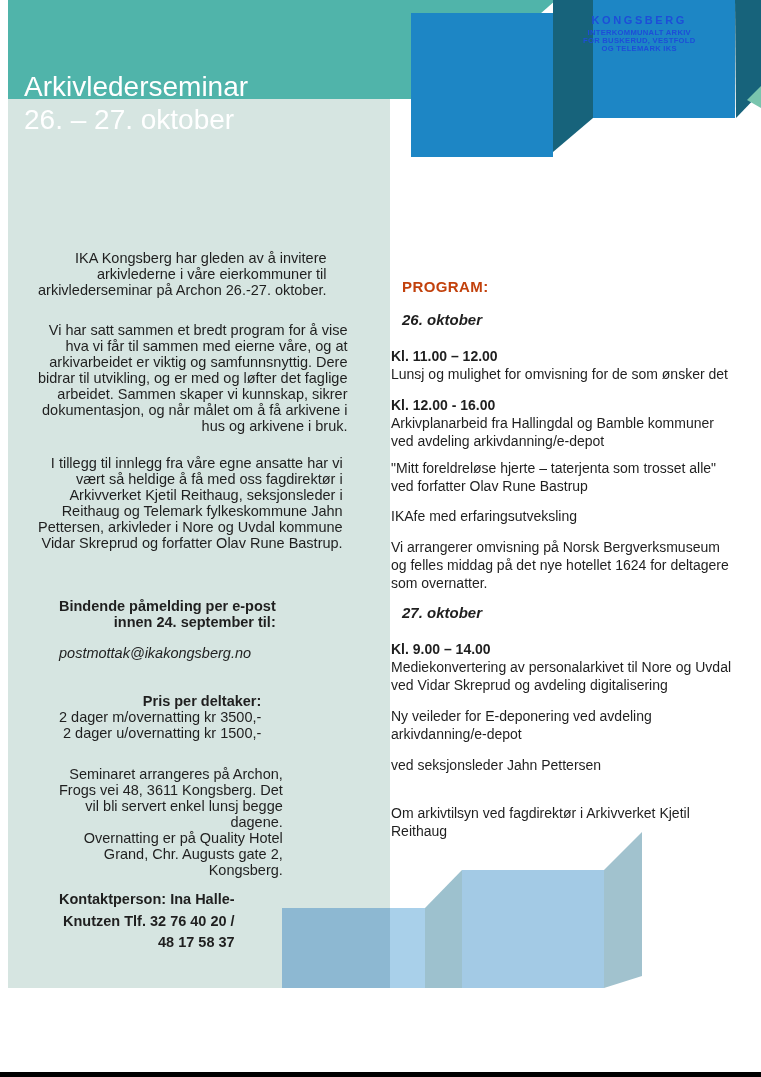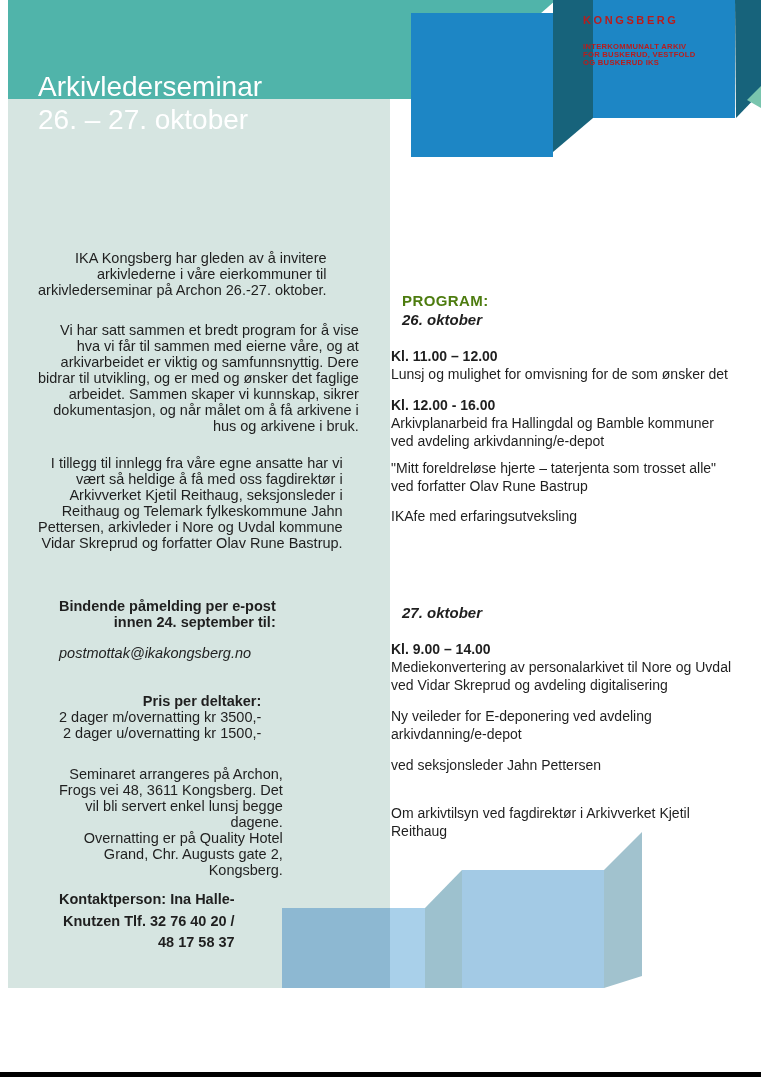--- a/index.html
+++ b/index.html
@@ -2,35 +2,35 @@
 <html><head>
 <meta charset="utf-8">
 <style>
   html,body{margin:0;padding:0;background:#fff;}
   .page{position:relative;width:761px;height:1077px;background:#fff;overflow:hidden;
         font-family:"Liberation Sans","DejaVu Sans",sans-serif;color:#1f1f1f;}
   .deco{position:absolute;left:0;top:0;width:761px;height:1077px;}
   .txt{position:absolute;z-index:2;}
   .line{white-space:nowrap;}
   
-  .title{left:38px;top:71px;font-size:28px;line-height:32.5px;color:#ffffff;}
+  .title{left:24px;top:71px;font-size:28px;line-height:32.5px;color:#ffffff;}
   
-  .logo{left:583px;top:13px;color:#b91c1c;}
+  .logo{left:583px;top:13px;color:#1d4ed8;text-align:center;}
   .logo-name{font-size:11px;font-weight:bold;letter-spacing:2.6px;line-height:14px;}
-  .logo-sub{font-size:7.6px;font-weight:bold;letter-spacing:0.3px;line-height:8.2px;margin-top:16px;}
+  .logo-sub{font-size:7.6px;font-weight:bold;letter-spacing:0.3px;line-height:8.2px;margin-top:2px;}
   
   .lcol{left:38px;font-size:14.5px;line-height:16px;text-align:right;}
   .ind{left:59px;}
   .b{font-weight:bold;}
   .it{font-style:italic;}
   .contact{line-height:21.5px;font-weight:bold;}
   
   .rcol{left:391px;font-size:14px;line-height:18px;}
   .rhead{left:402px;}
-  .prog-title{font-size:15px;font-weight:bold;letter-spacing:0.4px;color:#4d7c0f;margin-top:14px;}
+  .prog-title{font-size:15px;font-weight:bold;letter-spacing:0.4px;color:#c2410c;}
   .date{font-size:15px;font-weight:bold;font-style:italic;}
 </style>
 </head>
 <body>
 
 <div class="page">
 
   <svg class="deco" viewBox="0 0 761 1077" aria-hidden="true">
 
     <rect x="8" y="0" width="403" height="99" fill="#50b4aa"></rect>
@@ -55,35 +55,35 @@
   <div class="txt title">
     <div class="line">Arkivlederseminar</div>
     <div class="line">26. – 27. oktober</div>
   </div>
 
   <div class="txt logo">
     <div class="logo-name line">KONGSBERG</div>
     <div class="logo-sub">
       <div class="line">INTERKOMMUNALT ARKIV</div>
       <div class="line">FOR BUSKERUD, VESTFOLD</div>
-      <div class="line">OG BUSKERUD IKS</div>
+      <div class="line">OG TELEMARK IKS</div>
     </div>
   </div>
 
   <div class="txt lcol" style="top:250px">
     <div class="line">IKA Kongsberg har gleden av å invitere</div>
     <div class="line">arkivlederne i våre eierkommuner til</div>
     <div class="line">arkivlederseminar på Archon 26.-27. oktober.</div>
   </div>
 
   <div class="txt lcol" style="top:322px">
     <div class="line">Vi har satt sammen et bredt program for å vise</div>
     <div class="line">hva vi får til sammen med eierne våre, og at</div>
     <div class="line">arkivarbeidet er viktig og samfunnsnyttig. Dere</div>
-    <div class="line">bidrar til utvikling, og er med og ønsker det faglige</div>
+    <div class="line">bidrar til utvikling, og er med og løfter det faglige</div>
     <div class="line">arbeidet. Sammen skaper vi kunnskap, sikrer</div>
     <div class="line">dokumentasjon, og når målet om å få arkivene i</div>
     <div class="line">hus og arkivene i bruk.</div>
   </div>
 
   <div class="txt lcol" style="top:455px">
     <div class="line">I tillegg til innlegg fra våre egne ansatte har vi</div>
     <div class="line">vært så heldige å få med oss fagdirektør i</div>
     <div class="line">Arkivverket Kjetil Reithaug, seksjonsleder i</div>
     <div class="line">Reithaug og Telemark fylkeskommune Jahn</div>
@@ -136,20 +136,25 @@
 
   <div class="txt rcol" style="top:459px">
     <div class="line">"Mitt foreldreløse hjerte – taterjenta som trosset alle"</div>
     <div class="line">ved forfatter Olav Rune Bastrup</div>
   </div>
 
   <div class="txt rcol" style="top:507px">
     <div class="line">IKAfe med erfaringsutveksling</div>
   </div>
 
+  <div class="txt rcol" style="top:538px">
+    <div class="line">Vi arrangerer omvisning på Norsk Bergverksmuseum</div>
+    <div class="line">og felles middag på det nye hotellet 1624 for deltagere</div>
+    <div class="line">som overnatter.</div>
+  </div>
 
   <div class="txt rcol rhead date line" style="top:604px">27. oktober</div>
 
   <div class="txt rcol" style="top:640px">
     <div class="line b">Kl. 9.00 – 14.00</div>
     <div class="line">Mediekonvertering av personalarkivet til Nore og Uvdal</div>
     <div class="line">ved Vidar Skreprud og avdeling digitalisering</div>
   </div>
 
   <div class="txt rcol" style="top:707px">

